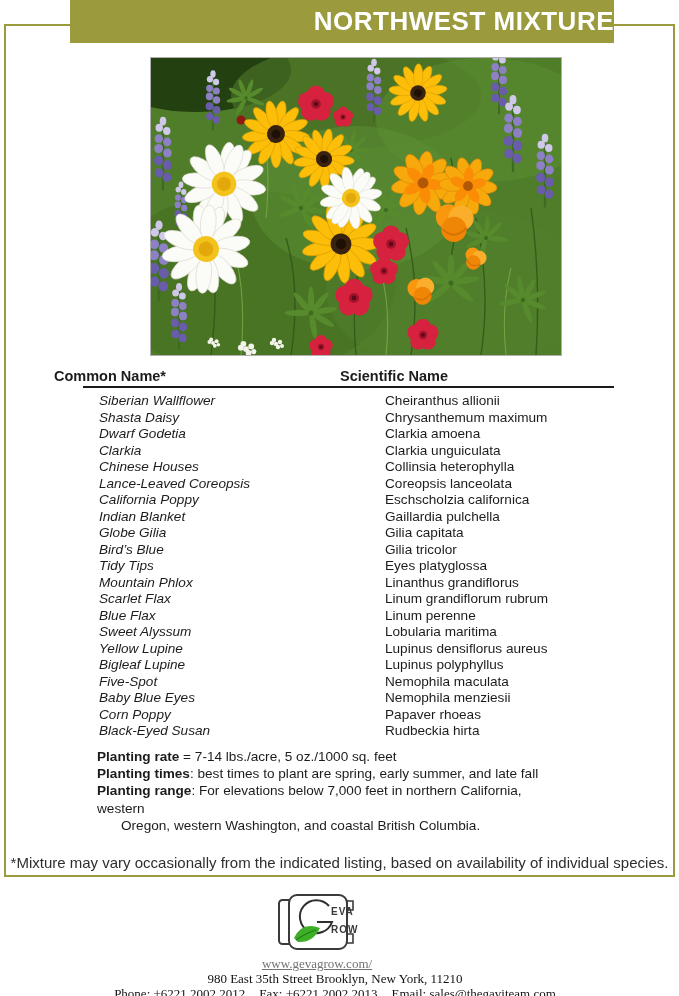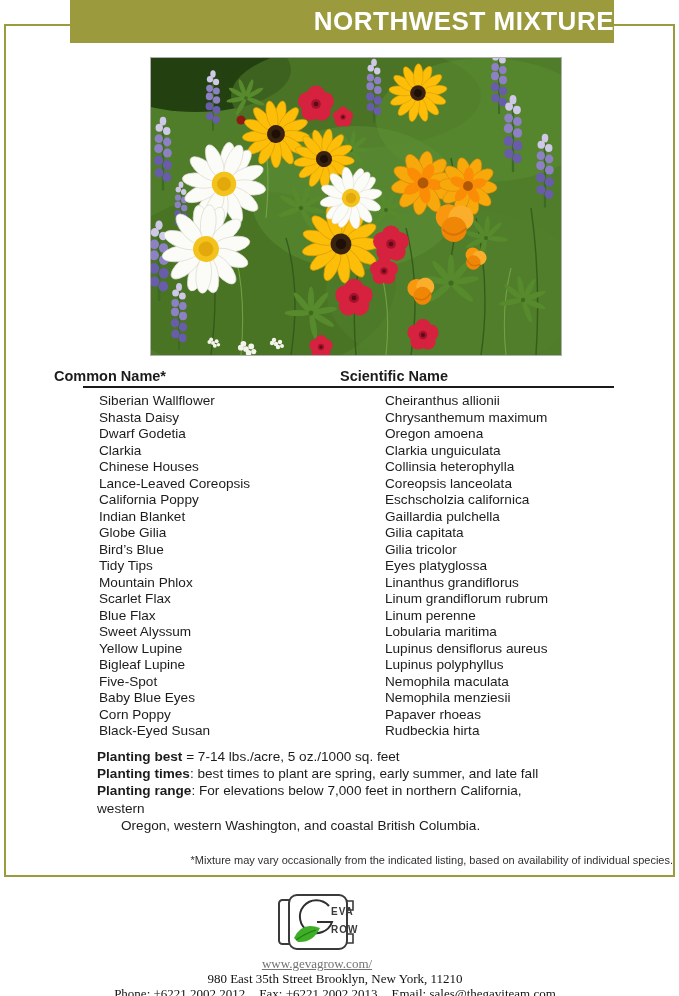--- a/index.html
+++ b/index.html
@@ -34,31 +34,31 @@
   .photo-wrap svg { display:block; width:410px; height:297px; }
 
   
   .table-area { position:absolute; left:0; right:0; top:342px; }
   .thead { display:flex; padding-left:48px; height:16px; line-height:16px; }
   .thead span { font-weight:bold; font-size:14.5px; }
   .thead .c1 { width:286px; }
   .rule { margin-left:77px; width:531px; height:2px; background:#1a1a1a; margin-top:2px; }
   #species-rows { margin-top:5px; }
   .srow { display:flex; padding-left:93px; line-height:16.5px; font-size:13.6px; }
-  .srow .c1 { width:286px; }
+  .srow .c1 { width:286px;font-style:italic; }
 
   
   .planting { position:absolute; left:91px; top:722px; font-size:13.6px; line-height:17.2px; }
   .pline b { font-weight:bold; }
   .pline.indent { padding-left:24px; }
 
   
   .footnote {
-    position:absolute; left:0; right:0; top:828px; text-align:right;
-    font-size:11px; color:#2e2e2e;
+    position:absolute; left:0; right:0; top:828px; text-align:center;
+    font-size:15px; color:#2e2e2e;
   }
 
   
   .footer {
     position:absolute; left:0; top:877px; width:634px; height:119px;
     text-align:center; font-family:"Liberation Serif", serif;
   }
   .footer .logo { display:block; margin:16px auto 3px auto; }
   .weblink { color:#737373; text-decoration:underline; font-size:13px; line-height:14px; display:inline-block; }
   .addr, .contact { font-size:13px; line-height:14.5px; color:#111;margin-left:36px; }
@@ -282,21 +282,21 @@
           <div class="srow">
             <span class="c1">Siberian Wallflower</span>
             <span class="c2">Cheiranthus allionii</span>
           </div>
           <div class="srow">
             <span class="c1">Shasta Daisy</span>
             <span class="c2">Chrysanthemum maximum</span>
           </div>
           <div class="srow">
             <span class="c1">Dwarf Godetia</span>
-            <span class="c2">Oregon amoena</span>
+            <span class="c2">Clarkia amoena</span>
           </div>
           <div class="srow">
             <span class="c1">Clarkia</span>
             <span class="c2">Clarkia unguiculata</span>
           </div>
           <div class="srow">
             <span class="c1">Chinese Houses</span>
             <span class="c2">Collinsia heterophylla</span>
           </div>
           <div class="srow">
@@ -360,21 +360,21 @@
             <span class="c2">Papaver rhoeas</span>
           </div>
           <div class="srow">
             <span class="c1">Black-Eyed Susan</span>
             <span class="c2">Rudbeckia hirta</span>
           </div>
         </div>
     </div>
 
     <div class="planting" id="planting-lines">
-        <div class="pline"><b>Planting best</b><span> = 7-14 lbs./acre, 5 oz./1000 sq. feet</span></div>
+        <div class="pline"><b>Planting rate</b><span> = 7-14 lbs./acre, 5 oz./1000 sq. feet</span></div>
         <div class="pline"><b>Planting times</b><span>: best times to plant are spring, early summer, and late fall</span></div>
         <div class="pline"><b>Planting range</b><span>: For elevations below 7,000 feet in northern California,</span></div>
         <div class="pline"><span>western</span></div>
         <div class="pline indent"><span>Oregon, western Washington, and coastal British Columbia.</span></div>
       </div>
 
     <div class="footnote">*Mixture may vary occasionally from the indicated listing, based on availability of individual species.</div>
   </div>
 
   <div class="title-bar">

